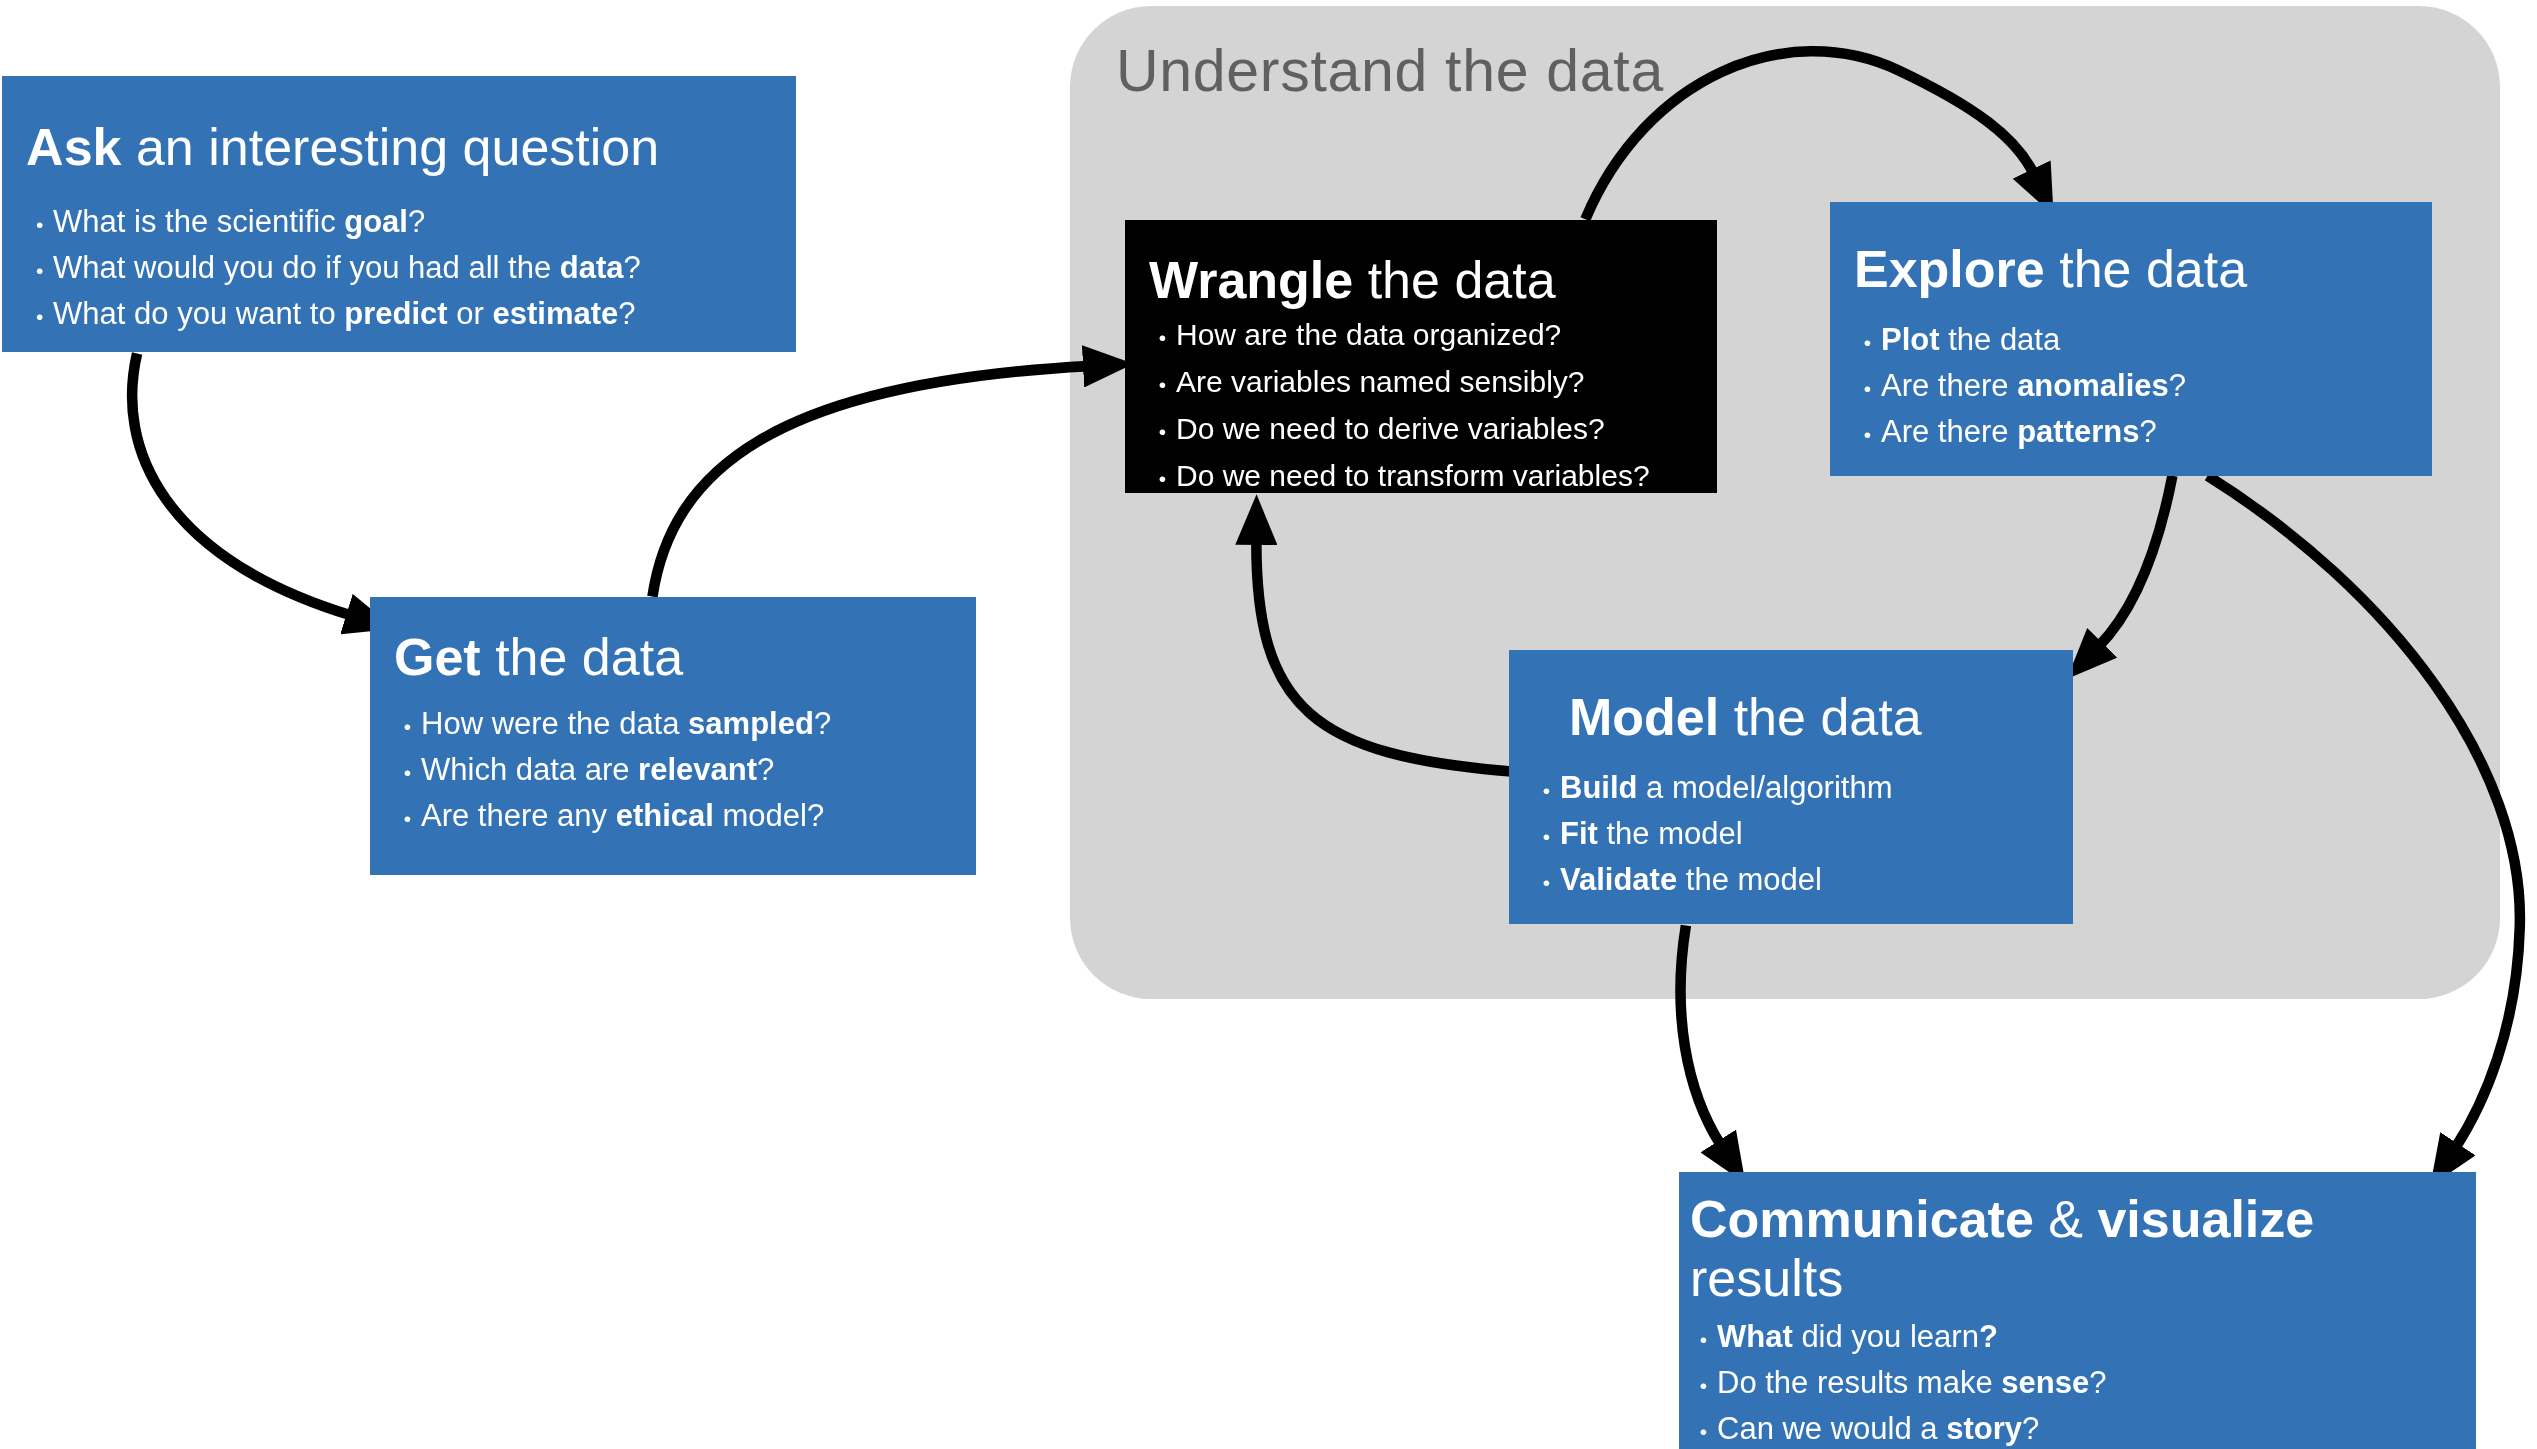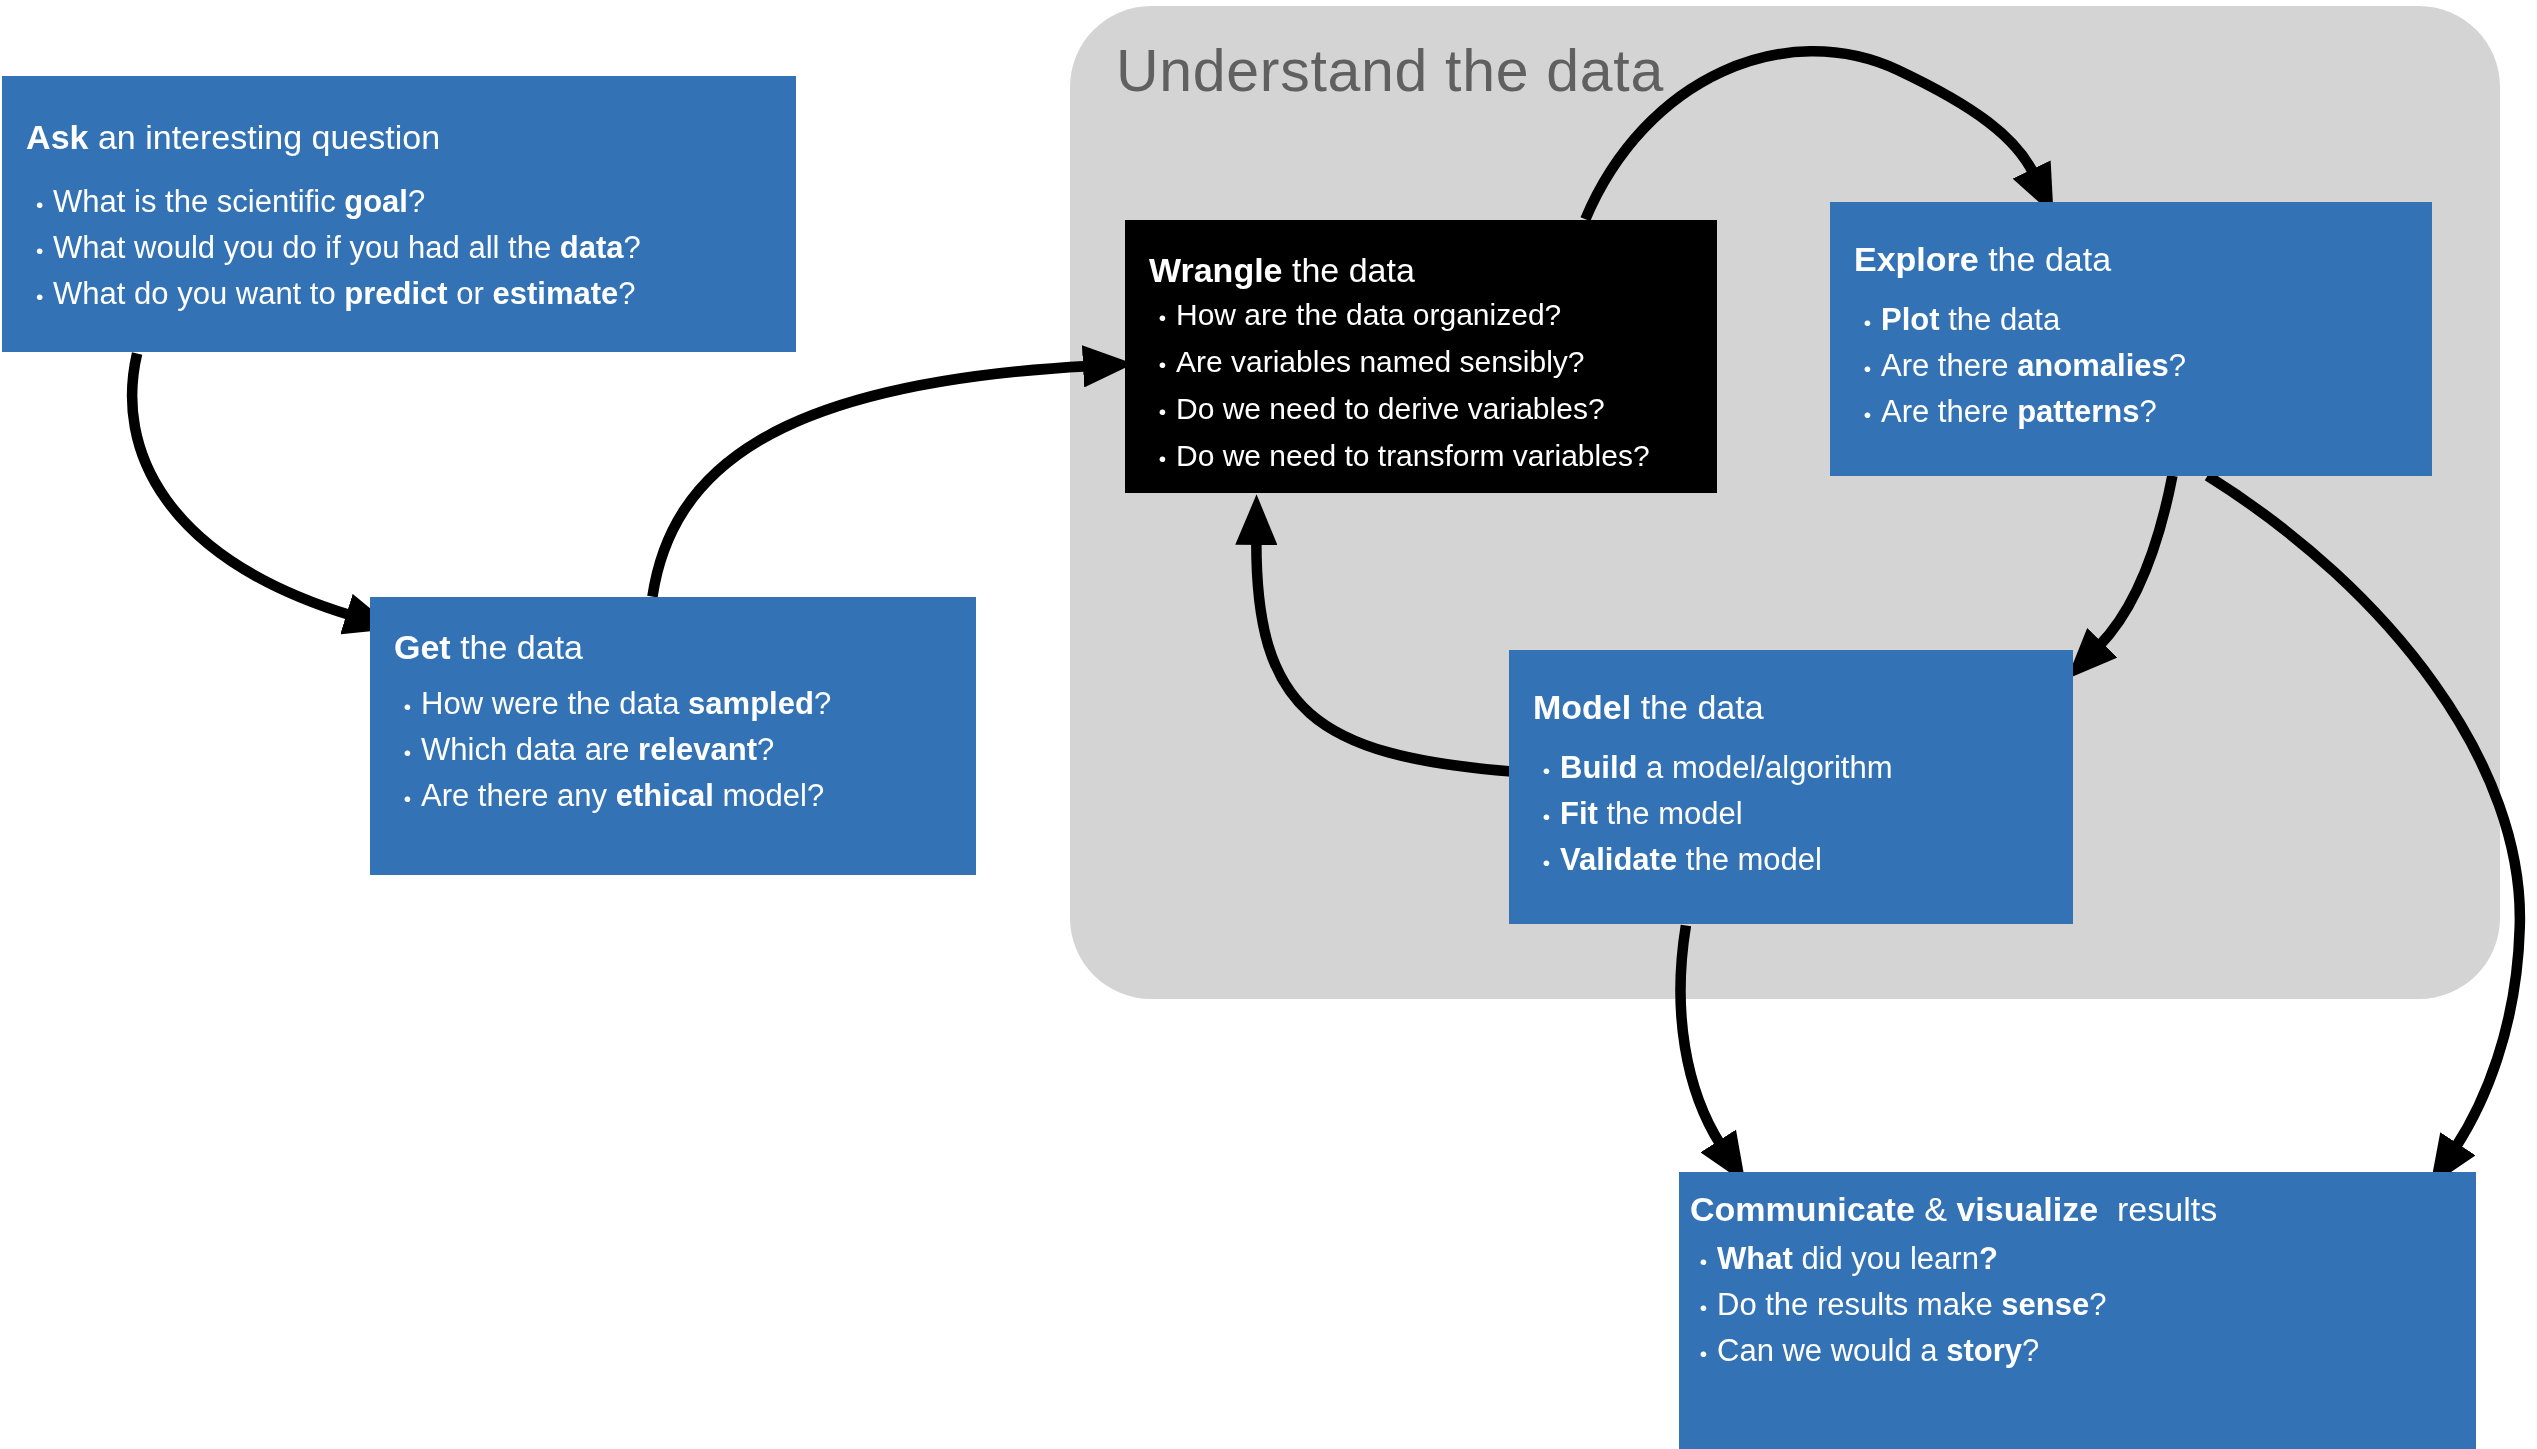--- a/index.html
+++ b/index.html
@@ -32,21 +32,21 @@
   }
   .box {
     position: absolute;
     z-index: 4;
     box-sizing: border-box;
     color: #ffffff;
     padding: 31px 19.7px 14px 24px;
   }
   .box-title {
     margin: 0 0 17px 0;
-    font-size: 34px;
+    font-size: 52px;
     font-weight: 400;
     line-height: 1.12;
     white-space: pre-wrap;
   }
   .box-title .b { font-weight: 700; }
   .box-bullets {
     list-style: none;
     margin: 0;
     padding: 0;
   }
@@ -67,21 +67,21 @@
 
   
   .box--ask { padding-top: 42px; }
   .box--ask .box-title { margin-bottom: 24px; }
   .box--get .box-title { margin-bottom: 15.5px; }
   .box--wrangle .box-title { margin-bottom: 4.2px; }
   .box--wrangle .bullet { font-size: 30px; line-height: 44px; }
   .box--explore { padding-top: 38px; }
   .box--explore .box-title { margin-bottom: 19.7px; }
   .box--model { padding-top: 38px; }
-  .box--model .box-title { margin-bottom: 19.7px; }
+  .box--model .box-title { margin-bottom: 19.7px; margin-left: 36px; }
   .box--communicate { padding-top: 18.3px; padding-left: 11px; }
   .box--communicate .box-title { margin-bottom: 8.4px; }
 </style>
 </head>
 <body>
 
 <div id="canvas" style="width: 2538px; height: 1449px; background: rgb(255, 255, 255);">
 
   <div class="panel" style="left: 1070px; top: 5.6px; width: 1430px; height: 993px; border-radius: 81px; background: rgb(212, 212, 212);"></div>
 

